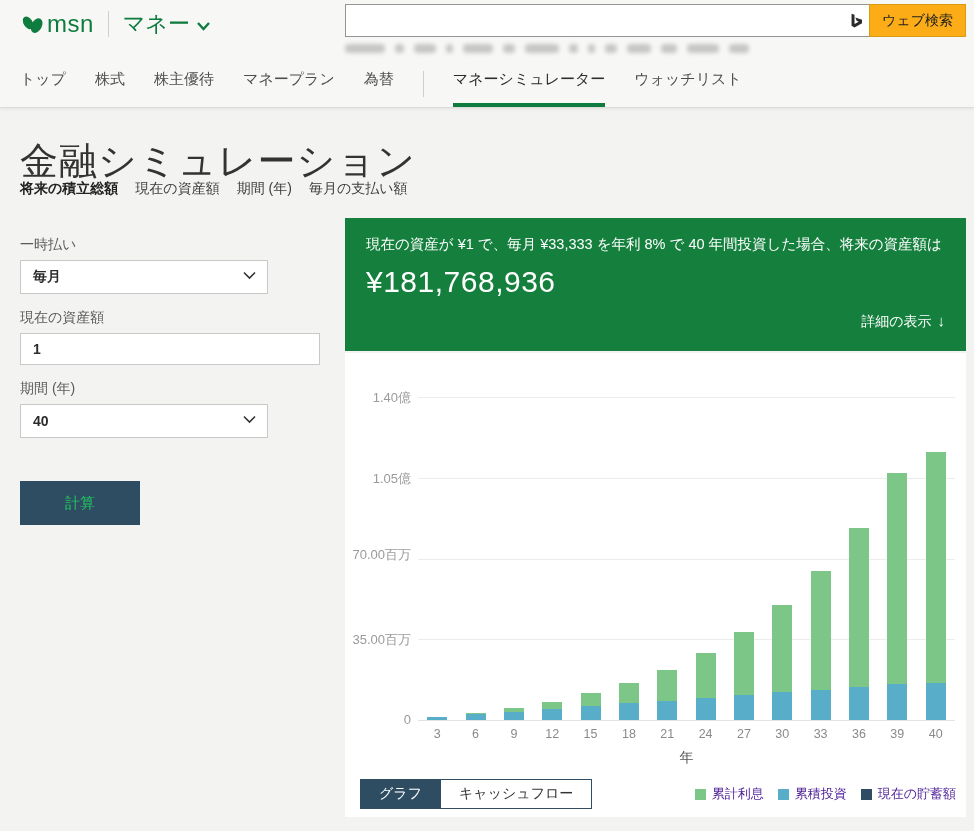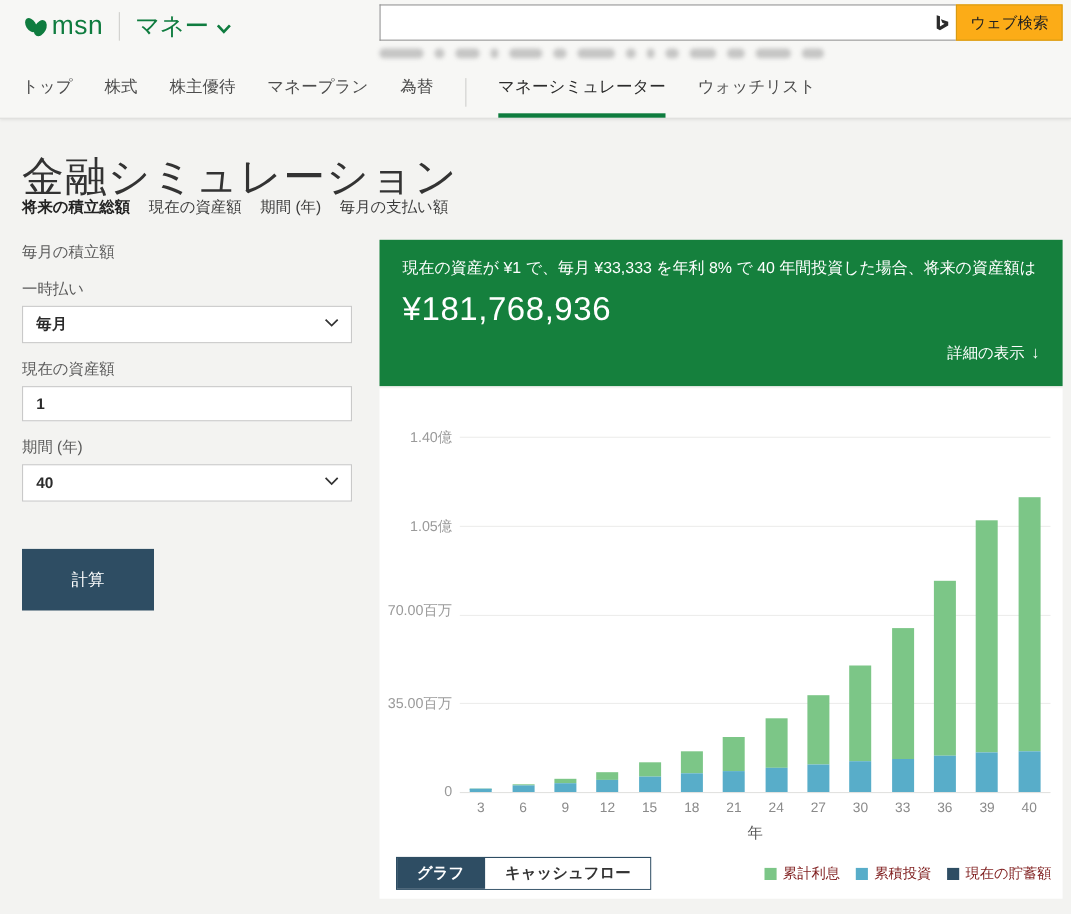--- a/index.html
+++ b/index.html
@@ -43,25 +43,25 @@
   .subtabs .stab { color:#3c3c3c; cursor:pointer; }
   .subtabs .stab.active { font-weight:bold; color:#222; }
 
   
   .form-col { position:absolute; left:20px; top:113px; width:300px; }
   .field { margin-bottom:15px; }
   .field .flabel { font-size:14px; color:#5a5a5a; margin-bottom:6px; }
   .field input.fctrl { width:300px; height:32px; border:1px solid #c9c9c9; background:#fff;
                  padding:0 12px; font-size:14px; font-weight:bold; color:#2b2b2b;
                  font-family:inherit; outline:none; }
-  .fselect { position:relative; width:300px; height:32px; border:1px solid #c9c9c9;
+  .fselect { position:relative; width:248px; height:32px; border:1px solid #c9c9c9;
              background:#fff; display:flex; align-items:center; padding:16px 12px;
              font-size:14px; font-weight:bold; color:#2b2b2b; cursor:pointer;text-align:right; }
   .fselect svg { position:absolute; right:11px; top:10px; }
-  .calc-btn { margin-top:28px; width:120px; height:56px; background:#2e4d63; color:#ffffff;
+  .calc-btn { margin-top:28px; width:120px; height:44px; background:#2e4d63; color:#22c55e;
               border:none; font-size:15px; cursor:pointer; font-family:inherit; }
 
   
   .right-col { position:absolute; left:345px; top:110px; width:621px; }
   .result { background:#15803d; color:#fff; padding:16px 21px 14px 21px; height:133px; }
   .result .summary { font-size:14.5px; line-height:1.4; }
   .result .amount { font-size:30px; font-weight:300; margin-top:11px; letter-spacing:.5px; }
   .result .details { text-align:right; margin-top:13px; font-size:14px; cursor:pointer; }
   .result .details .arr { font-size:15px; margin-left:6px; }
 
@@ -71,27 +71,27 @@
   .ytick { position:absolute; left:0; width:66px; text-align:right; font-size:13px; color:#9a9a9a; }
   .bars { position:absolute; left:73px; width:537px; display:flex; align-items:flex-end; }
   .cell { display:flex; flex-direction:column; justify-content:flex-end; align-items:center; }
   .seg { width:20px; }
   .xlabels { position:absolute; left:73px; width:537px; display:flex; }
   .xlabels div { text-align:center; font-size:12.5px; color:#8a8a8a; }
   .xaxis-title { position:absolute; left:73px; width:537px; text-align:center; font-size:14px; color:#555; }
 
   .chart-footer { position:absolute; left:15px; right:10px; top:426px; display:flex;
                   justify-content:space-between; align-items:center; }
-  .view-tabs { display:flex; border:1px solid #2e4d63;font-weight:bold; }
+  .view-tabs { display:flex; border:1px solid #2e4d63; }
   .view-tabs .vtab { height:28px; display:flex; align-items:center; justify-content:center;
                      padding:0 18px; font-size:14px; background:#fff; color:#333; cursor:pointer; }
   .view-tabs .vtab.active { background:#2e4d63; color:#fff; }
   .view-tabs .vtab + .vtab { border-left:1px solid #2e4d63; }
   .legend { display:flex; align-items:center; gap:14px; }
-  .legend .litem { display:flex; align-items:center; gap:6px; font-size:13px; color:#7f1d1d; }
+  .legend .litem { display:flex; align-items:center; gap:6px; font-size:13px; color:#4c1d95; }
   .legend .sw { width:11px; height:11px; display:inline-block; }
 </style>
 </head>
 <body>
 
 <div class="header">
   <div class="brand">
     <svg width="27" height="27" viewBox="0 0 24 24">
       <g fill="#0f7c3f">
         <ellipse cx="7.2" cy="10.5" rx="4" ry="6.2" transform="rotate(-32 7.2 10.5)"></ellipse>
@@ -149,21 +149,21 @@
 
 <div class="main">
   <h1 class="page-title">金融シミュレーション</h1>
   <div class="subtabs" id="subtabs">
       <div class="stab active">将来の積立総額</div>
       <div class="stab">現在の資産額</div>
       <div class="stab">期間 (年)</div>
       <div class="stab">毎月の支払い額</div>
     </div>
 
-  <aside class="form-col" id="form-col"><div class="field"><div class="flabel">毎月の積立額</div></div><div class="field">
+  <aside class="form-col" id="form-col"><div class="field"></div><div class="field">
         <div class="flabel">一時払い</div>
         <div class="fselect">
           <span>毎月</span>
           <svg width="13" height="9" viewBox="0 0 13 9">
             <polyline points="1,1.5 6.5,7 12,1.5" fill="none" stroke="#333" stroke-width="1.6"></polyline>
           </svg>
         </div>
       </div><div class="field"><div class="flabel">現在の資産額</div><input class="fctrl" value="1" style=""></div><div class="field">
         <div class="flabel">期間 (年)</div>
         <div class="fselect">

